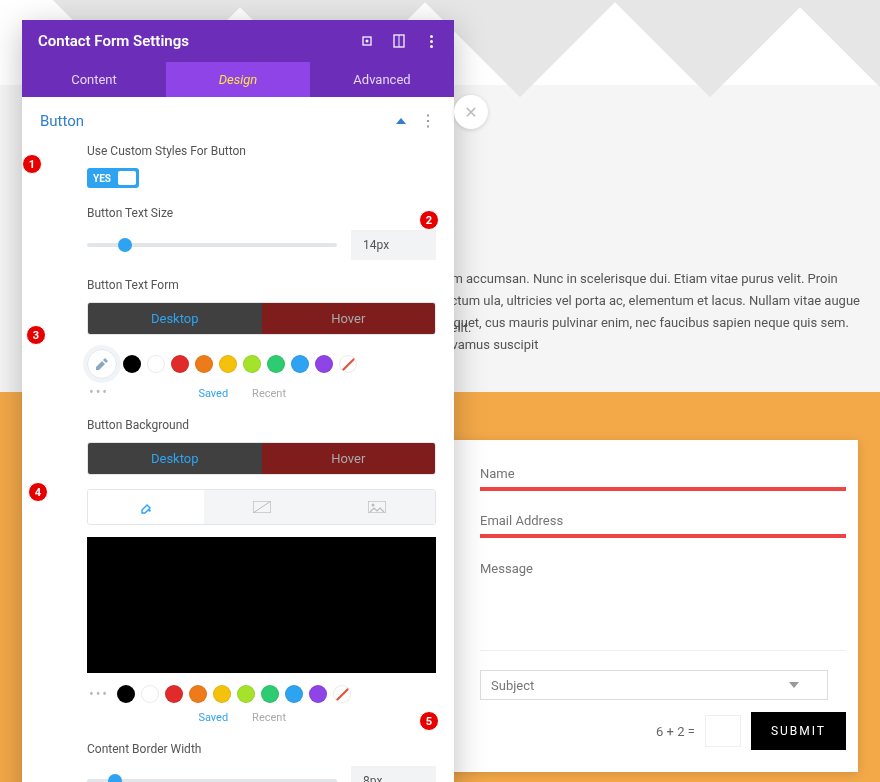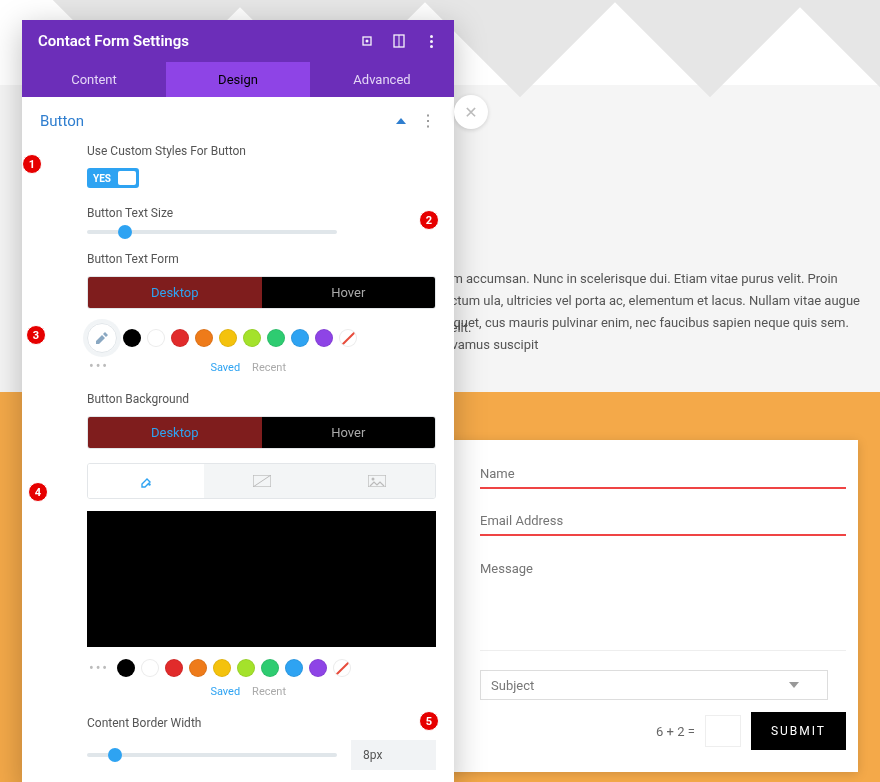--- a/index.html
+++ b/index.html
@@ -8,39 +8,39 @@
   
   .bg-header { position:absolute; left:0; right:0; top:0; height:85px; background:#fff; }
   .bg-header .diamond { position:absolute; width:180px; height:180px; background:#e6e6e6; transform:rotate(45deg); top:-120px; }
   .bg-header .d1{ left:60px; } .bg-header .d2{ left:240px; } .bg-header .d3{ left:430px; } .bg-header .d4{ left:620px; } .bg-header .d5{ left:800px; }
 
   .bg-text { position:absolute; left:440px; width:420px; top:268px; color:#555; font-size:13px; line-height:1.7; }
   .bg-text-cap { position:absolute; left:440px; top:320px; color:#555; font-size:13px; }
 
   .orange-band { position:absolute; left:0; right:0; top:392px; height:390px; background:#f4a949; }
   .form-card { position:absolute; left:62px; right:22px; top:440px; bottom:10px; background:#fff; box-shadow:0 2px 10px rgba(0,0,0,.15); }
-  .form-field { position:absolute; left:480px; right:34px; font-size:13px; color:#999; border:none; border-bottom:2px solid #ef4444; padding:6px 0; }
+  .form-field { position:absolute; left:480px; right:34px; font-size:13px; color:#999; border:none; border-bottom:4px solid #ef4444; padding:6px 0; }
   .fname{ top:460px; } .femail{ top:507px; } .fmsg{ top:555px; height:96px; resize:none; }
   .fmsg { border:1px solid #eee; border-top:none; border-left:none; border-right:none; }
   .subject-sel{ position:absolute; left:480px; right:52px; top:670px; height:30px; border:1px solid #ddd; background:#fff; font-size:13px; color:#777; padding:0 28px 0 10px; display:flex; align-items:center; justify-content:space-between; }
   .caret-down{ width:0;height:0;border-left:5px solid transparent;border-right:5px solid transparent;border-top:6px solid #999; }
 
   .captcha-row{ position:absolute; right:34px; top:712px; display:flex; align-items:center; gap:10px; font-size:13px; color:#666; }
   .captcha-box{ width:36px; height:32px; background:#fff; border:1px solid #eee; }
   .submit-btn{ background:#000; color:#fff; font-size:12px; letter-spacing:2px; padding:12px 20px; border:none; cursor:pointer; }
 
   
   .panel { position:absolute; left:22px; top:20px; width:432px; background:#fff; box-shadow:0 8px 30px rgba(0,0,0,.25); display:flex; flex-direction:column; }
   .panel-header{ background:#6c2eb9; color:#fff; padding:12px 16px; display:flex; align-items:center; justify-content:space-between; }
   .panel-title{ font-size:15px; font-weight:600; }
   .header-icons{ display:flex; gap:18px; }
   .hicon{ width:14px; height:14px; opacity:.95; cursor:pointer; display:flex; align-items:center; justify-content:center; }
   .tabs{ display:flex; background:#6c2eb9;justify-content:space-between; }
   .tab{ flex:1; text-align:center; padding:10px 0; color:#e4d6f6; font-size:13px; cursor:pointer; }
-  .tab.active{ background:#8e44e6; color:#000000; }
+  .tab.active{ background:#8e44e6; color:#fde047;font-style:italic; }
   .close-circle{ position:absolute; left:454px; top:95px; width:34px;height:34px;border-radius:50%;background:#fff;box-shadow:0 1px 4px rgba(0,0,0,.15);display:flex;align-items:center;justify-content:center;color:#bbb;font-size:16px; }
 
   .body{ background:#fff; padding:14px 18px 0 18px; overflow:hidden; }
   .section-head{ display:flex; align-items:center; justify-content:space-between; color:#2f7ecf; font-size:15px; margin-bottom:14px; }
   .section-right{ display:flex; gap:14px; align-items:center; color:#2f7ecf; }
   .chev-up{ width:0;height:0;border-left:5px solid transparent;border-right:5px solid transparent;border-bottom:6px solid #2f7ecf; cursor:pointer;}
   .vdots{ cursor:pointer; color:#888; font-size:16px; }
 
   .lbl{ font-size:12px; color:#555; margin-bottom:10px; }
   .row{ margin-bottom:18px;margin-left:47px; }
@@ -50,34 +50,34 @@
   .toggle-knob{ position:absolute; right:1px; top:1px; width:18px; height:14px; background:#fff; border-radius:2px; }
 
   .slider-row{ display:flex; align-items:center; gap:14px; }
   .slider-track{ flex:0 0 250px; height:4px; background:#e0e6ea; border-radius:2px; position:relative; }
   .slider-thumb{ position:absolute; left:38px; top:50%; transform:translate(-50%,-50%); width:14px; height:14px; background:#2ea3f2; border-radius:50%; cursor:pointer; }
   .slider-thumb.s2{ left:28px; }
   .slider-val{ flex:1; background:#f1f3f5; font-size:12px; padding:8px 12px; color:#555; }
 
   .dh-tabs{ display:flex; border:1px solid #e3e6e9; border-radius:3px; overflow:hidden; margin-bottom:14px; }
   .dh-tab{ flex:1; text-align:center; padding:8px 0; font-size:13px; cursor:pointer; }
-  .dh-tab.on{ color:#2ea3f2; background:#7f1d1d; }
-  .dh-tab.off{ color:#aaa; background:#000000; }
+  .dh-tab.on{ color:#2ea3f2; background:#404040; }
+  .dh-tab.off{ color:#aaa; background:#7f1d1d; }
 
   .bg-type-tabs{ display:flex; border:1px solid #e3e6e9; border-radius:3px; overflow:hidden; margin-bottom:12px; }
   .bg-type{ flex:1; text-align:center; padding:10px 0; font-size:13px; cursor:pointer; color:#bbb; background:#f3f5f6; display:flex; align-items:center;justify-content:center; }
   .bg-type.on{ background:#fff; color:#2ea3f2; }
 
   .swatches{ display:flex; gap:6px; align-items:center; }
   .sw{ width:18px; height:18px; border-radius:50%; cursor:pointer; border:1px solid rgba(0,0,0,.08); }
   .sw.trans{ background:#fff; position:relative; overflow:hidden; }
   .sw.trans::after{ content:""; position:absolute; left:-2px; right:-2px; top:50%; height:2px; background:#e74c3c; transform:rotate(-45deg); }
   .picker-circle{ width:30px;height:30px;border-radius:50%;border:1px solid #e1e6ea;display:flex;align-items:center;justify-content:center;cursor:pointer;box-shadow:0 0 0 4px rgba(200,210,220,.25); }
   .more-dots{ color:#bbb; letter-spacing:2px; cursor:pointer; font-size:14px; width:24px; text-align:center;}
-  .saved-recent{ display:flex; gap:12px; font-size:11px; margin-top:8px; justify-content:flex-end; padding-right:150px;}
+  .saved-recent{ display:flex; gap:24px; font-size:11px; margin-top:8px; justify-content:flex-end; padding-right:150px;}
   .saved-recent .sv{ color:#2ea3f2; cursor:pointer; } .saved-recent .rc{ color:#aaa; cursor:pointer; }
 
   .color-preview{ width:100%; height:136px; background:#000; margin-bottom:12px; }
 
   .ann{ position:absolute; width:20px; height:20px; background:#e60000; border-radius:50%; color:#fff; font-size:11px; font-weight:700; display:flex; align-items:center; justify-content:center; z-index:20; border:1px solid #fff; }
 </style>
 </head>
 <body>
 
 <div class="bg-header">
@@ -150,20 +150,21 @@
         <span class="toggle-knob"></span>
       </div>
     </div>
 
     <div class="row">
       <div class="lbl">Button Text Size</div>
       <div class="slider-row">
         <div class="slider-track">
             <div class="slider-thumb"></div>
           </div>
+        <div class="slider-val">14px</div>
       </div>
     </div>
 
     <div class="row">
       <div class="lbl">Button Text Form</div>
       <div class="dh-tabs">
         <div class="dh-tab on">Desktop</div>
         <div class="dh-tab off">Hover</div>
       </div>
       <div class="swatches">

